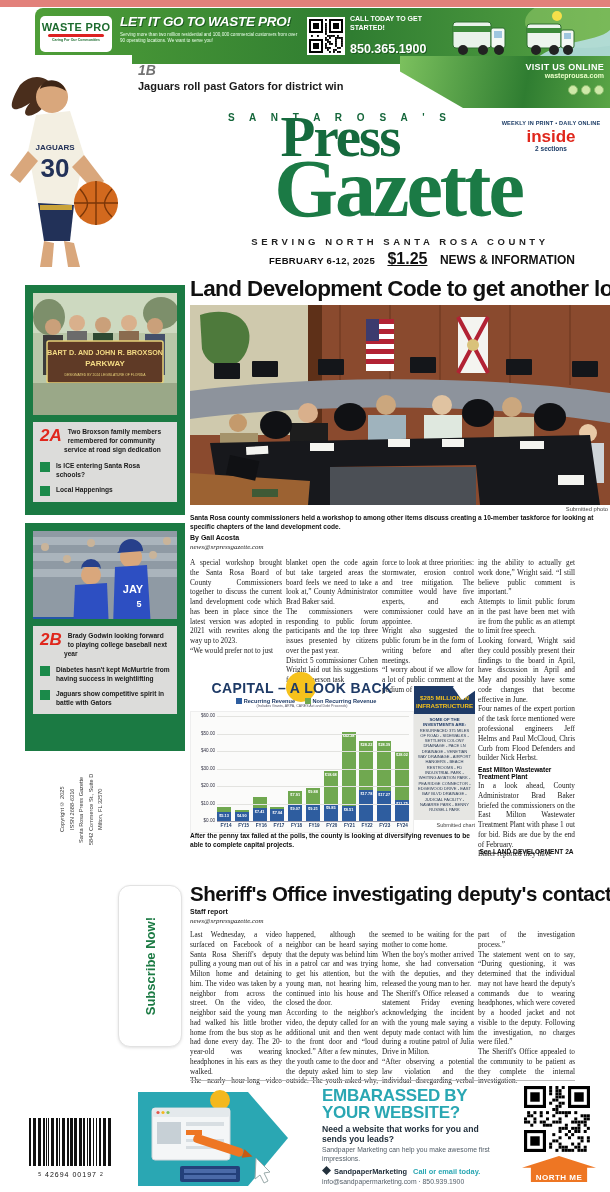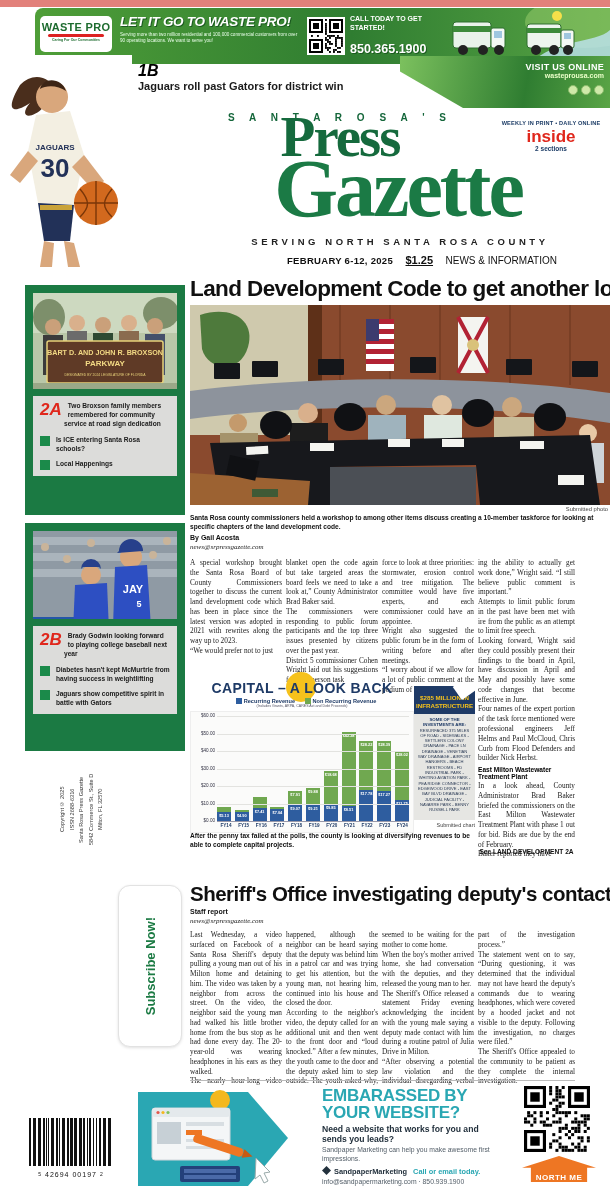--- a/index.html
+++ b/index.html
@@ -28,39 +28,39 @@
         background:linear-gradient(100deg,#7cc15e,#2f7d31 60%,#5aa546);
         clip-path:polygon(0 0,100% 0,100% 100%,30% 100%,0 30%);}
   #visit{right:6px;top:62px;width:130px;text-align:right;color:#fff;}
   #visit .v1{font-weight:bold;font-size:9px;letter-spacing:.3px;}
   #visit .v2{font-weight:bold;font-size:7px;color:#eaffc9;}
   #visit .dots{margin-top:2px;}
   #visit .dot{display:inline-block;width:8px;height:8px;border-radius:50%;margin-left:3px;
               background:#cfe9a9;border:1px solid #8abb6a;}
   
   #player{left:0;top:55px;width:132px;height:215px;}
-  #t1b-num{left:138px;top:62px;color:#000000;font-weight:bold;font-size:16px;font-style:italic;}
+  #t1b-num{left:138px;top:62px;color:#737373;font-weight:bold;font-size:14px;font-style:italic;}
   #t1b-txt{left:138px;top:80px;width:300px;color:#1a1a1a;font-weight:bold;font-size:11px;}
   
   #mh-kicker{left:190px;top:112px;width:300px;text-align:center;color:#14663a;font-weight:bold;
              font-size:10px;letter-spacing:6px;}
   #mh-press{left:150px;top:108px;width:380px;text-align:center;color:#156a3d;font-weight:bold;
             font-size:57px;font-family:"Liberation Serif",serif;letter-spacing:-2px;line-height:1;}
   #mh-gazette{left:188px;top:148px;width:420px;text-align:center;color:#1b7a45;font-weight:bold;
               font-size:82px;font-family:"Liberation Serif",serif;letter-spacing:-3px;line-height:1;}
   #mh-right{left:495px;top:120px;width:112px;text-align:center;}
   #mh-right .freq{color:#1c3c66;font-weight:bold;font-size:5.6px;letter-spacing:.2px;}
   #mh-right .inside{color:#e0271c;font-weight:bold;font-size:17px;line-height:1;margin-top:2px;}
   #mh-right .sections{color:#1c3c66;font-weight:bold;font-size:6.5px;}
   #mh-tag{left:190px;top:236px;width:420px;text-align:center;color:#222;font-weight:bold;
           font-size:9.5px;letter-spacing:3.6px;}
   #mh-date-row{left:190px;top:250px;width:420px;text-align:center;color:#111;}
   #mh-date-row .d{font-weight:bold;font-size:9.5px;letter-spacing:.3px;padding-left:44px;}
-  #mh-date-row .p{font-weight:bold;font-size:11px;margin:12px 8px;text-decoration:underline;}
-  #mh-date-row .i{font-weight:normal;font-size:10px;}
+  #mh-date-row .p{font-weight:bold;font-size:16px;margin:12px 8px;text-decoration:underline;}
+  #mh-date-row .i{font-weight:bold;font-size:12px;}
   
   .gcard{left:25px;width:160px;background:#1b7a43;padding:8px;box-sizing:border-box;}
   #card-a{top:285px;height:230px;}
   #card-b{top:523px;height:228px;}
   .gcard .photo{width:144px;background:#9ab;overflow:hidden;position:relative;}
   .gcard .info{width:144px;background:#dcdcda;margin-top:7px;padding:6px 7px;box-sizing:border-box;}
   .pgnum{color:#e0271c;font-weight:bold;font-size:17px;font-style:italic;float:left;margin-right:6px;line-height:.9;}
   .lead{color:#1a1a1a;font-weight:bold;font-size:6.6px;line-height:1.35;}
   .bullet{clear:both;margin-top:7px;display:flex;}
   .bullet .sq{flex:0 0 10px;height:10px;background:#1b8a4a;margin-right:6px;}
@@ -284,21 +284,21 @@
   </div>
   <div class="abs" id="mh-gazette">Gazette</div>
   <div class="abs" id="mh-tag">SERVING NORTH SANTA ROSA COUNTY</div>
   <div class="abs" id="mh-date-row">
     <span class="d">FEBRUARY 6-12, 2025</span>
     <span class="p">$1.25</span>
     <span class="i">NEWS &amp; INFORMATION</span>
   </div>
 
   <div class="abs gcard" id="card-a">
-    <div class="photo" style="height:96px;">
+    <div class="photo" style="height:122px;">
       <svg viewBox="0 0 144 122" width="144" height="122">
         <rect width="144" height="122" fill="#b9c7a8"></rect>
         <rect y="0" width="144" height="40" fill="#cdd9c0"></rect>
         <g fill="#7d8f6b">
             <ellipse cx="16" cy="24" rx="16" ry="18"></ellipse>
             <ellipse cx="128" cy="20" rx="18" ry="16"></ellipse>
           </g>
         <g>
           <circle cx="20" cy="34" r="8" fill="#caa07a"></circle>
             <rect x="10" y="42" width="20" height="40" fill="#3b3b3b"></rect>

